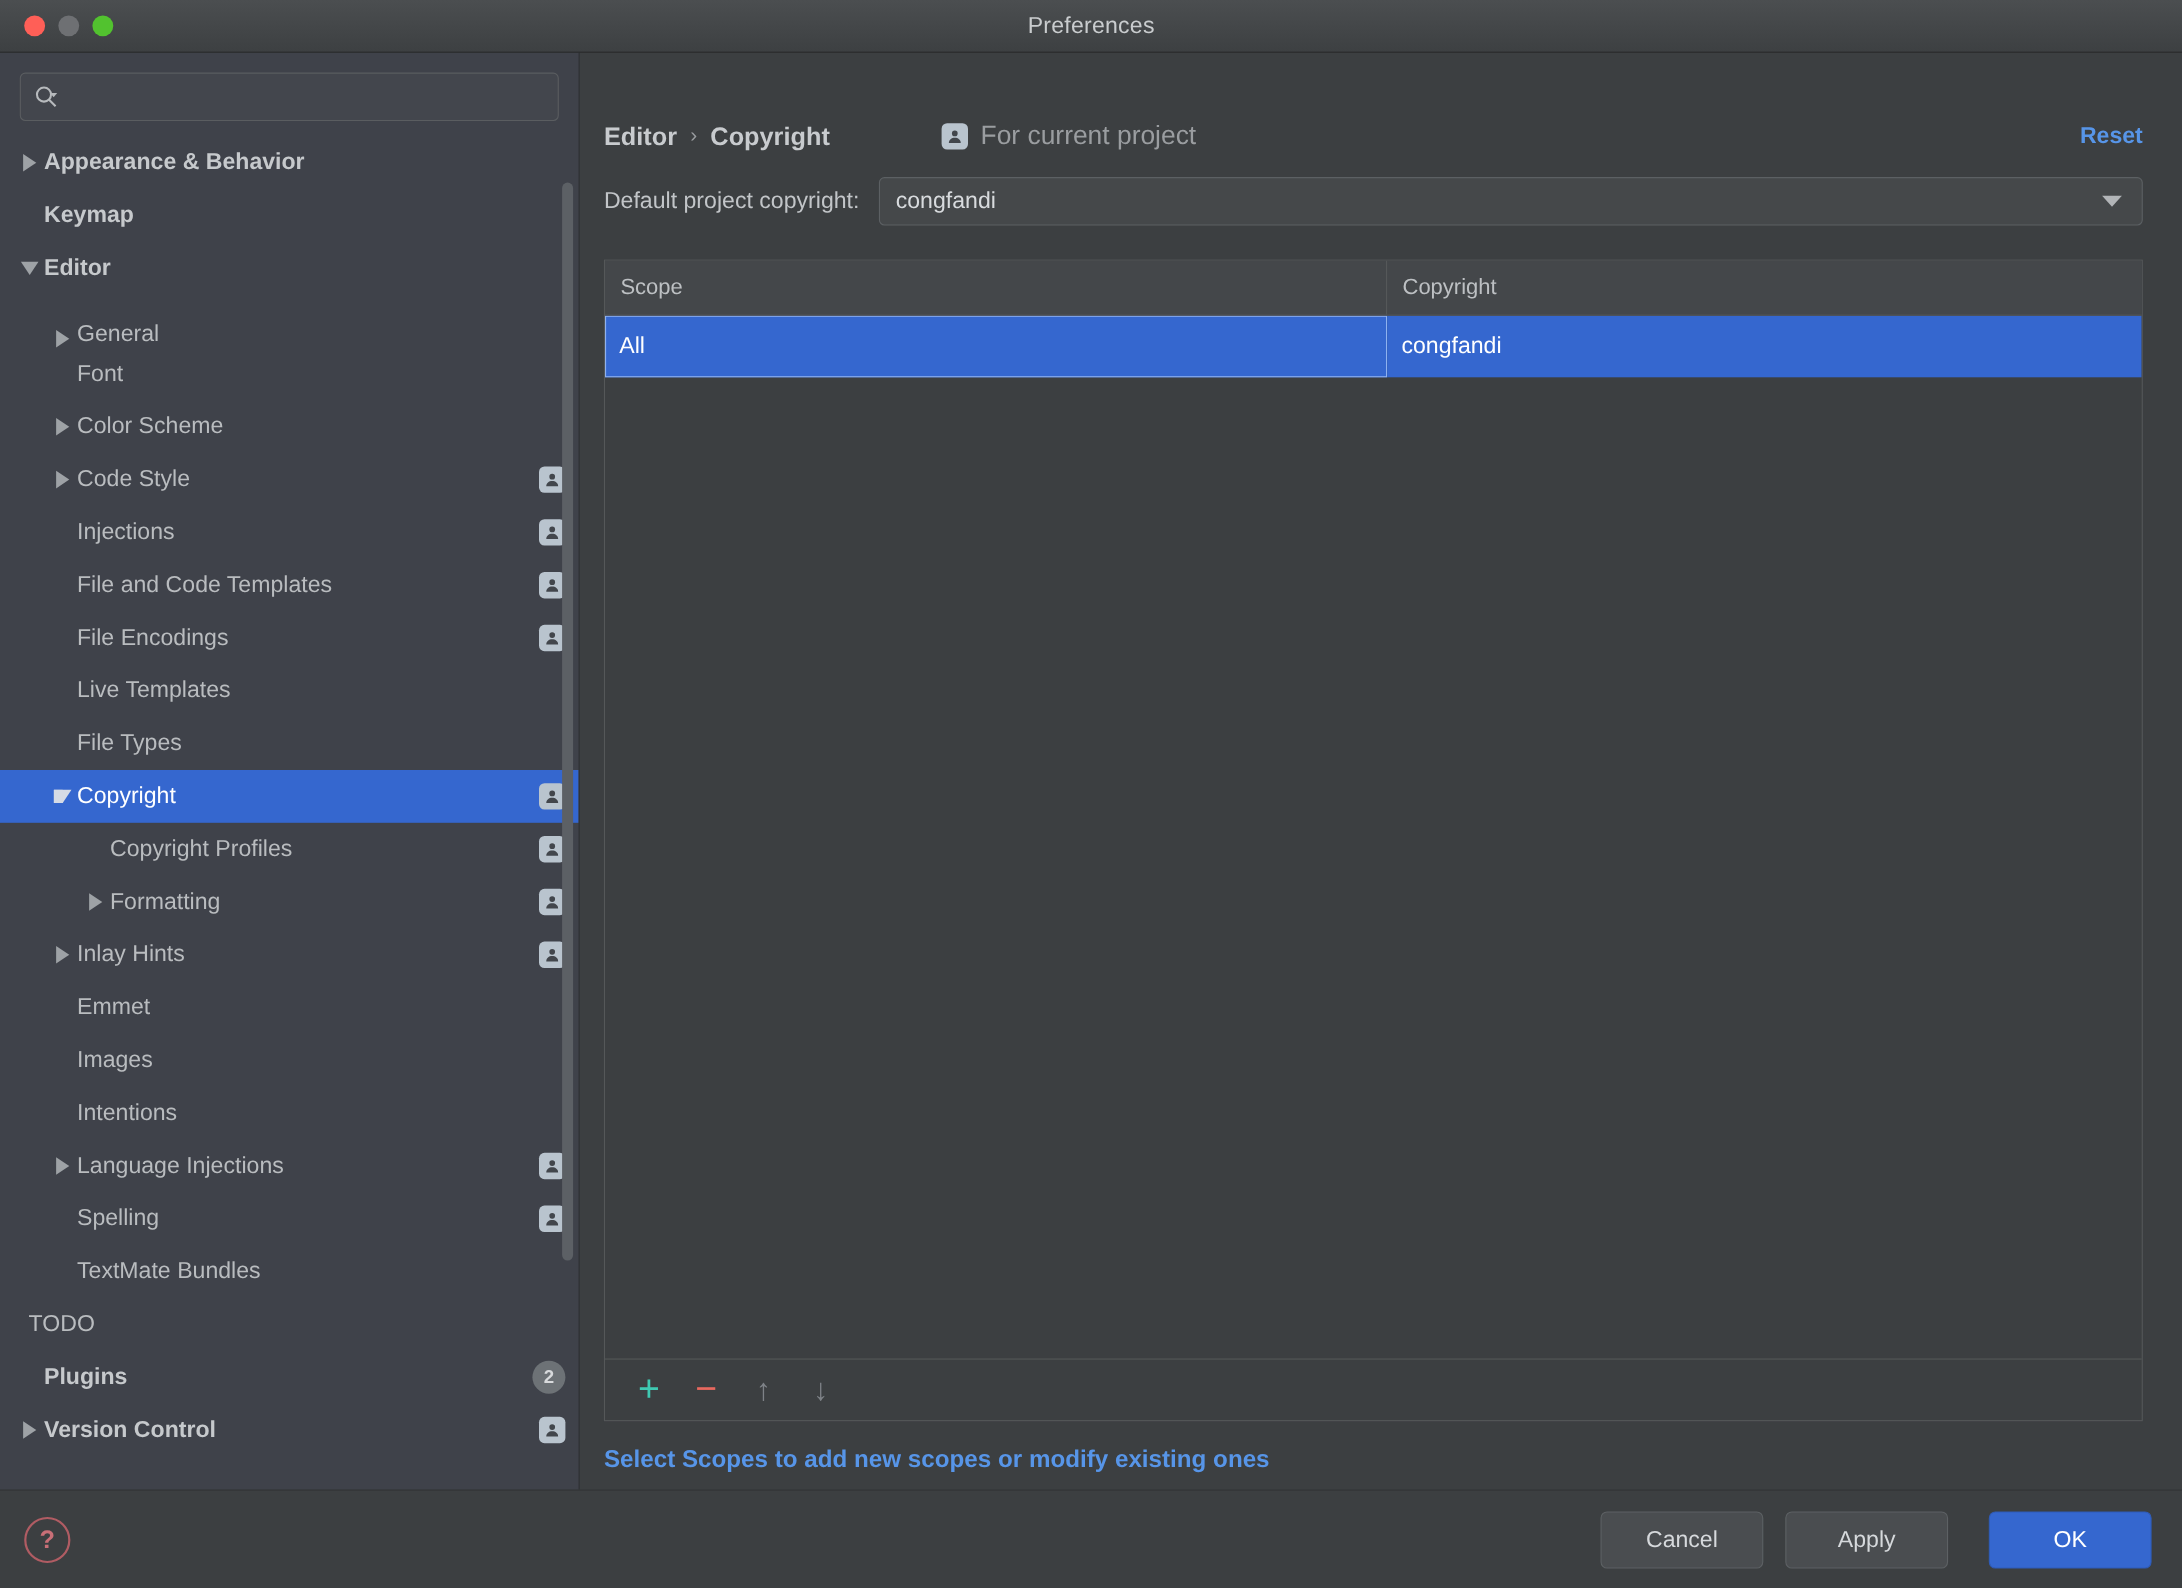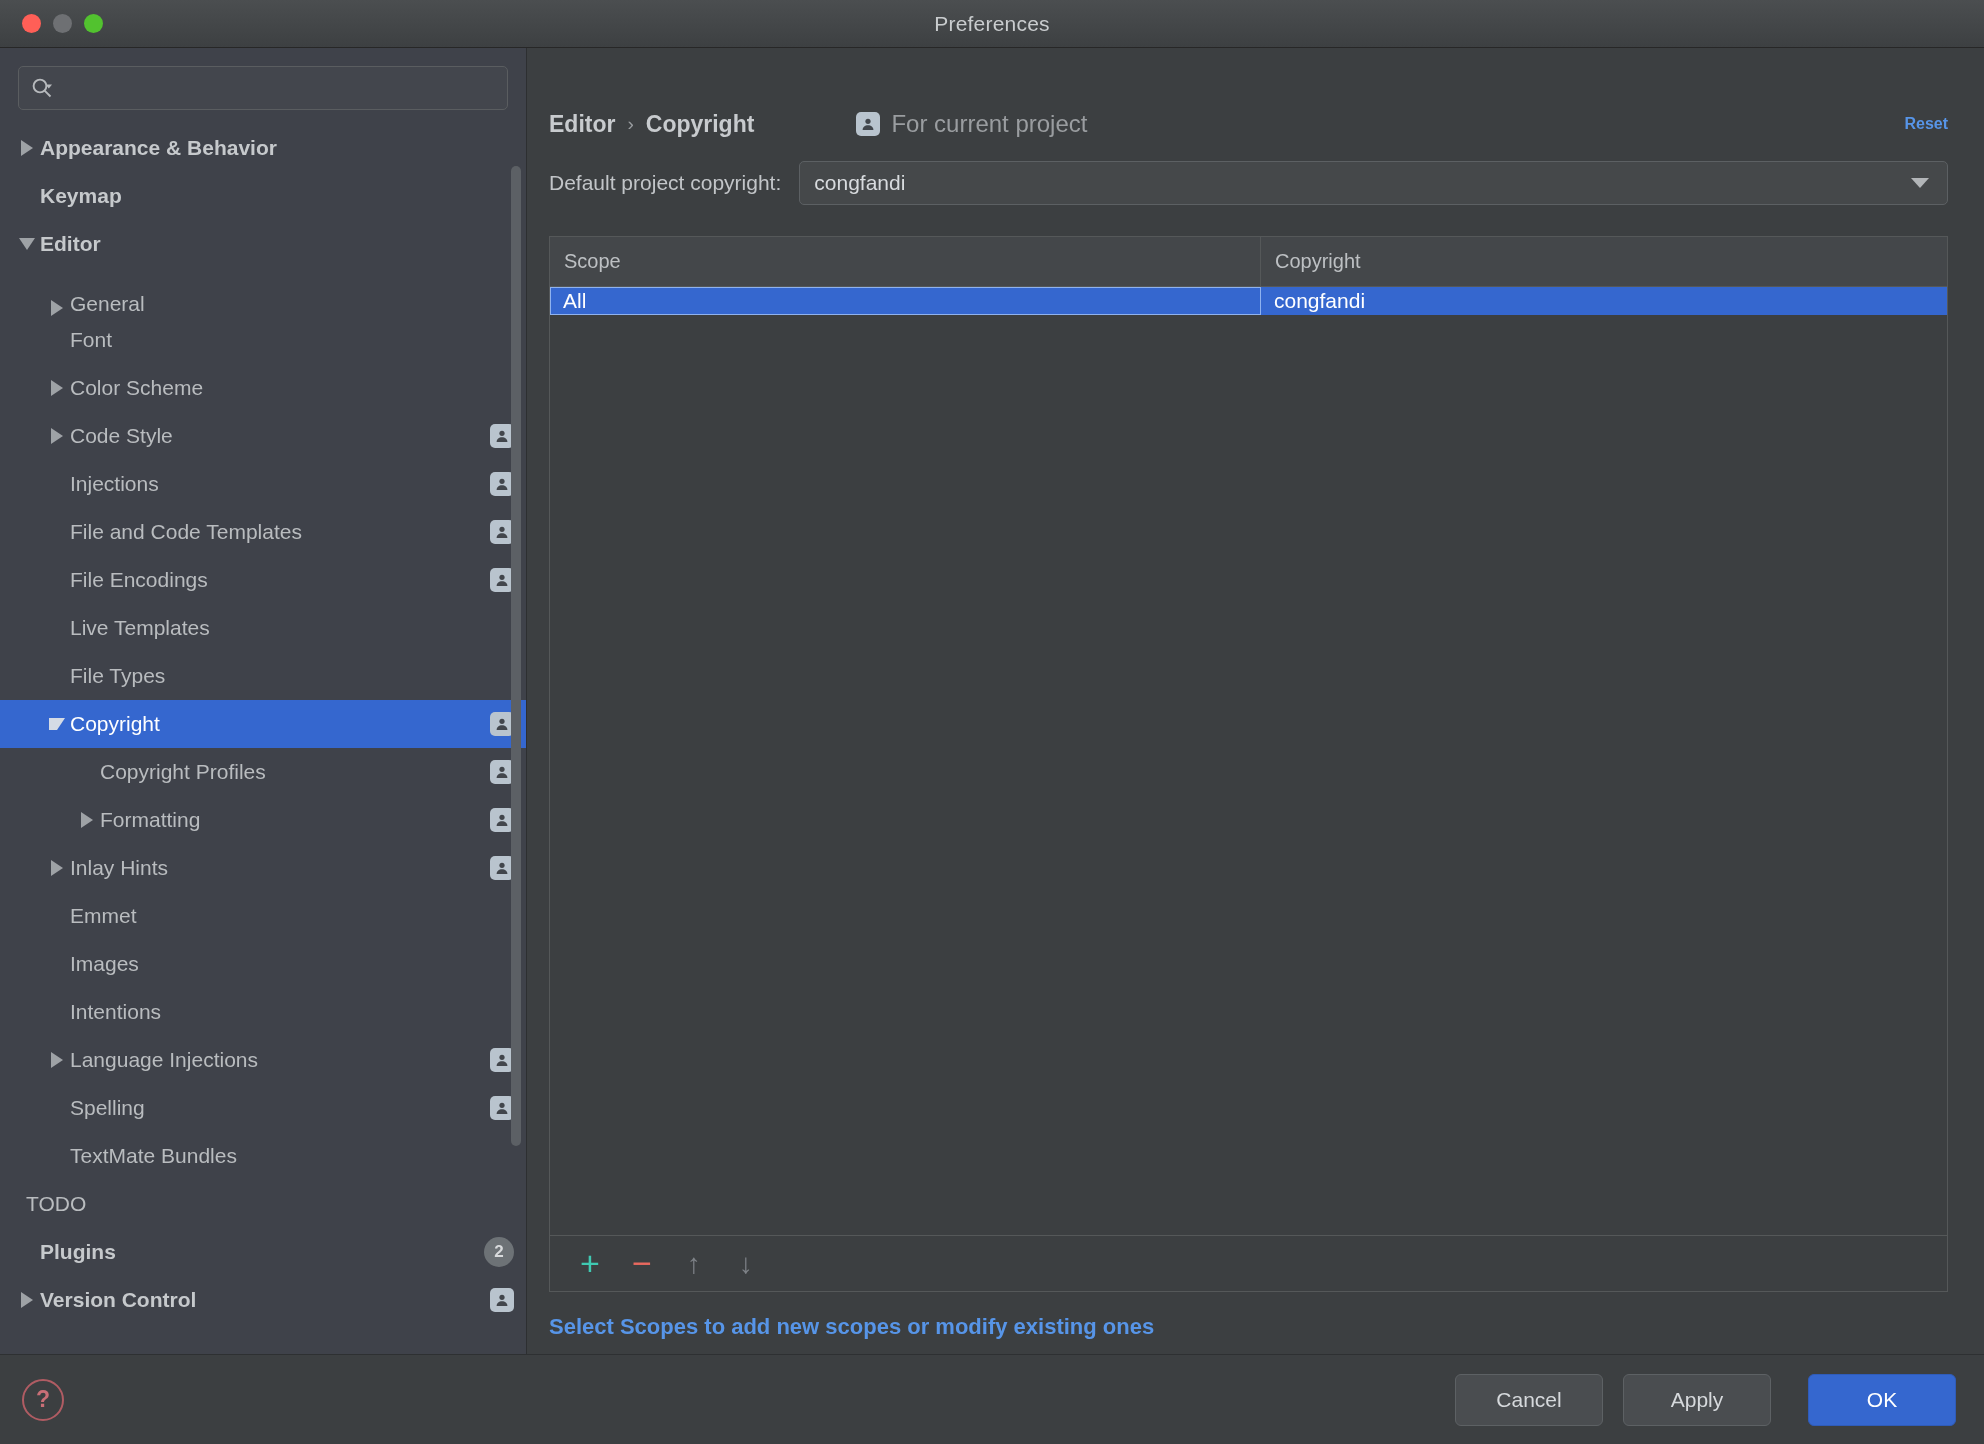--- a/index.html
+++ b/index.html
@@ -107,21 +107,21 @@
   .crumb {
     font-size: 23px; font-weight: bold; color: #c8cbce;
   }
   .crumb-sep { color: #9a9da0; font-size: 19px; padding: 0 12px; }
   .scope-note {
     display: flex; align-items: center; gap: 11px;
     margin-left: 102px; color: #9a9da0; font-size: 24px;
   }
   .scope-note .badge-person { width: 24px; height: 24px; }
   .reset-link {
-    margin-left: auto; color: #5795e8; font-size: 16px; font-weight: bold;
+    margin-left: auto; color: #5795e8; font-size: 21px; font-weight: bold;
     cursor: pointer;
   }
 
   .default-row {
     display: flex; align-items: center; gap: 0;
     padding: 0 36px 0 22px; height: 62px; flex: 0 0 62px;
     margin-top: 8px;
   }
   .default-label { font-size: 21px; color: #c2c5c8; }
   .combo {
@@ -143,21 +143,21 @@
     display: flex; flex-direction: column;
   }
   .thead { display: flex; height: 50px; flex: 0 0 50px; background: #44474a; border-bottom: 1px solid #555859; }
   .th {
     display: flex; align-items: center; padding: 0 14px;
     color: #bdc0c3; font-size: 20px;
   }
   .th.scope { width: 711px; flex: 0 0 711px; border-right: 1px solid #555859; }
   .th.copyright { flex: 1; }
   .tbody { flex: 1; min-height: 0; overflow: hidden; }
-  .trow { display: flex; height: 28px; }
+  .trow { display: flex; height: 56px; }
   .trow.selected .td { background: #3567cf; color: #ffffff; }
   .td {
     display: flex; align-items: center; padding: 0 12px;
     font-size: 21px; color: #d3d6d9; border: 1px solid transparent;
   }
   .td.scope { width: 711px; flex: 0 0 711px; }
   .trow.selected .td.scope { border-color: #8fb2ef; }
   .td.copyright { flex: 1; }
 
   .table-toolbar {

